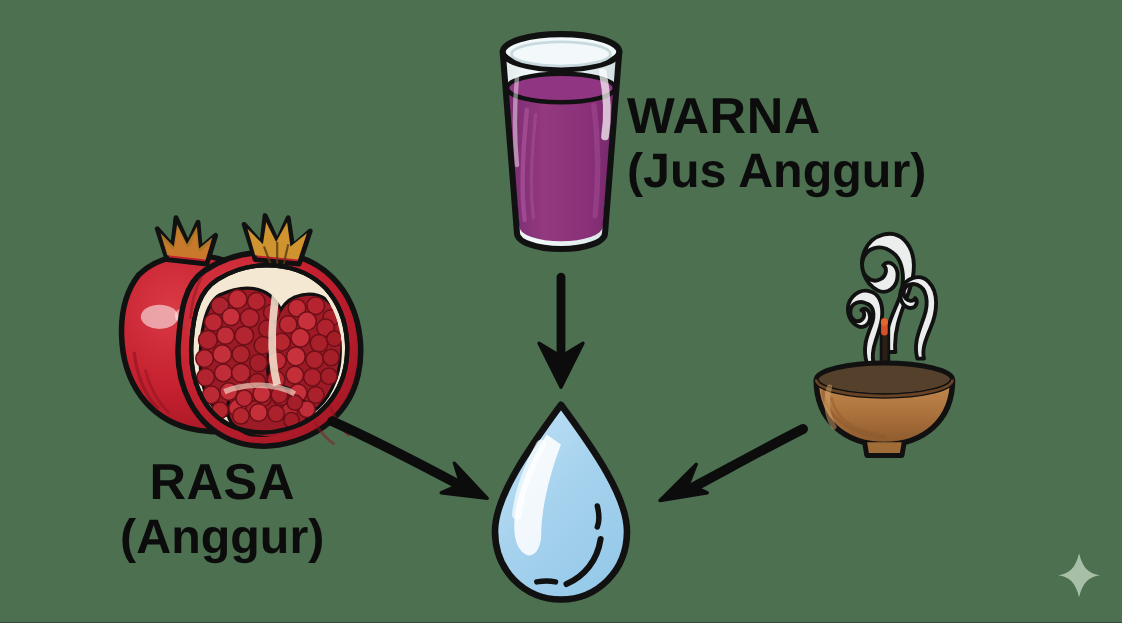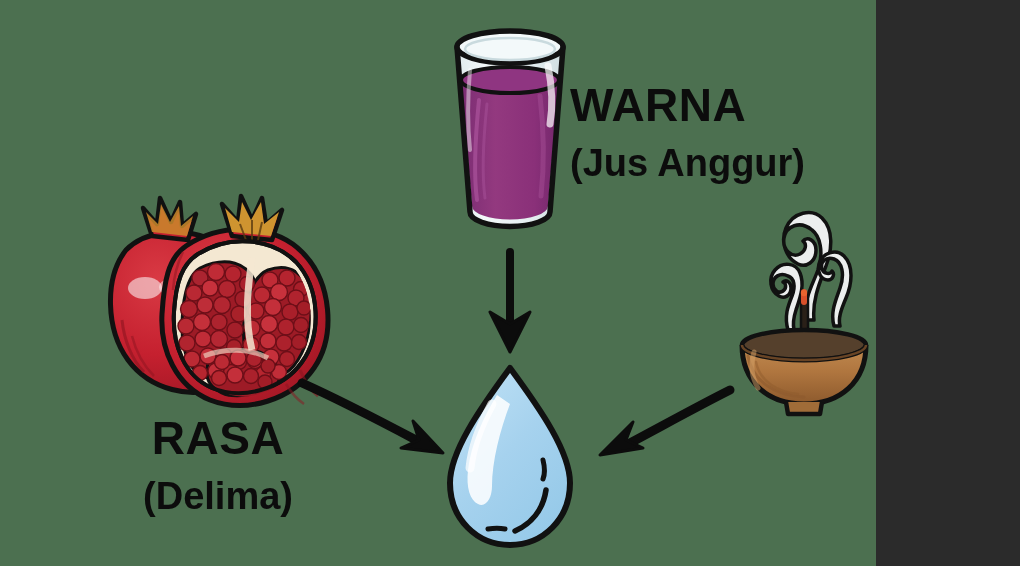--- a/index.html
+++ b/index.html
@@ -3,21 +3,21 @@
 <meta charset="utf-8">
 <title>Diagram</title>
 <style>
   html, body {
     margin: 0;
     padding: 0;
     background: #2b2b2b;
   }
   #stage {
     position: relative;
-    width: 876px;
+    width: 1020px;
     height: 566px;
     overflow: hidden;
     font-family: "Liberation Sans", sans-serif;
   }
   #bg {
     position: absolute;
     inset: 0;
     background: #4c7050;
   }
   .layer {
@@ -33,31 +33,31 @@
     white-space: nowrap;
     text-align: center;
   }
   .lbl .main {
     display: block;
     font-size: 46px;
     letter-spacing: 0.5px;
   }
   .lbl .sub {
     display: block;
-    font-size: 38px;
-    margin-top: 16px;
+    font-size: 44px;
+    margin-top: 6px;
     letter-spacing: 0px;
   }
   #lbl-warna {
     left: 570px;
     top: 82px;
     text-align: left;
   }
   #lbl-rasa {
-    left: 118px;
+    left: 102px;
     top: 415px;
     width: 200px;
   }
   #lbl-bau {
     left: 700px;
     top: 415px;
     width: 256px;
   }
   svg { display: block; }
 </style>
@@ -353,19 +353,19 @@
     </g>
   </svg>
 
   <div class="lbl" id="lbl-warna">
     <span class="main">WARNA</span>
     <span class="sub">(Jus Anggur)</span>
   </div>
 
   <div class="lbl" id="lbl-rasa">
     <span class="main">RASA</span>
-    <span class="sub">(Delima)</span>
+    <span class="sub">(Anggur)</span>
   </div>
 
   <div class="lbl" id="lbl-bau">
   </div>
 
 </div>
 
 </body></html>

